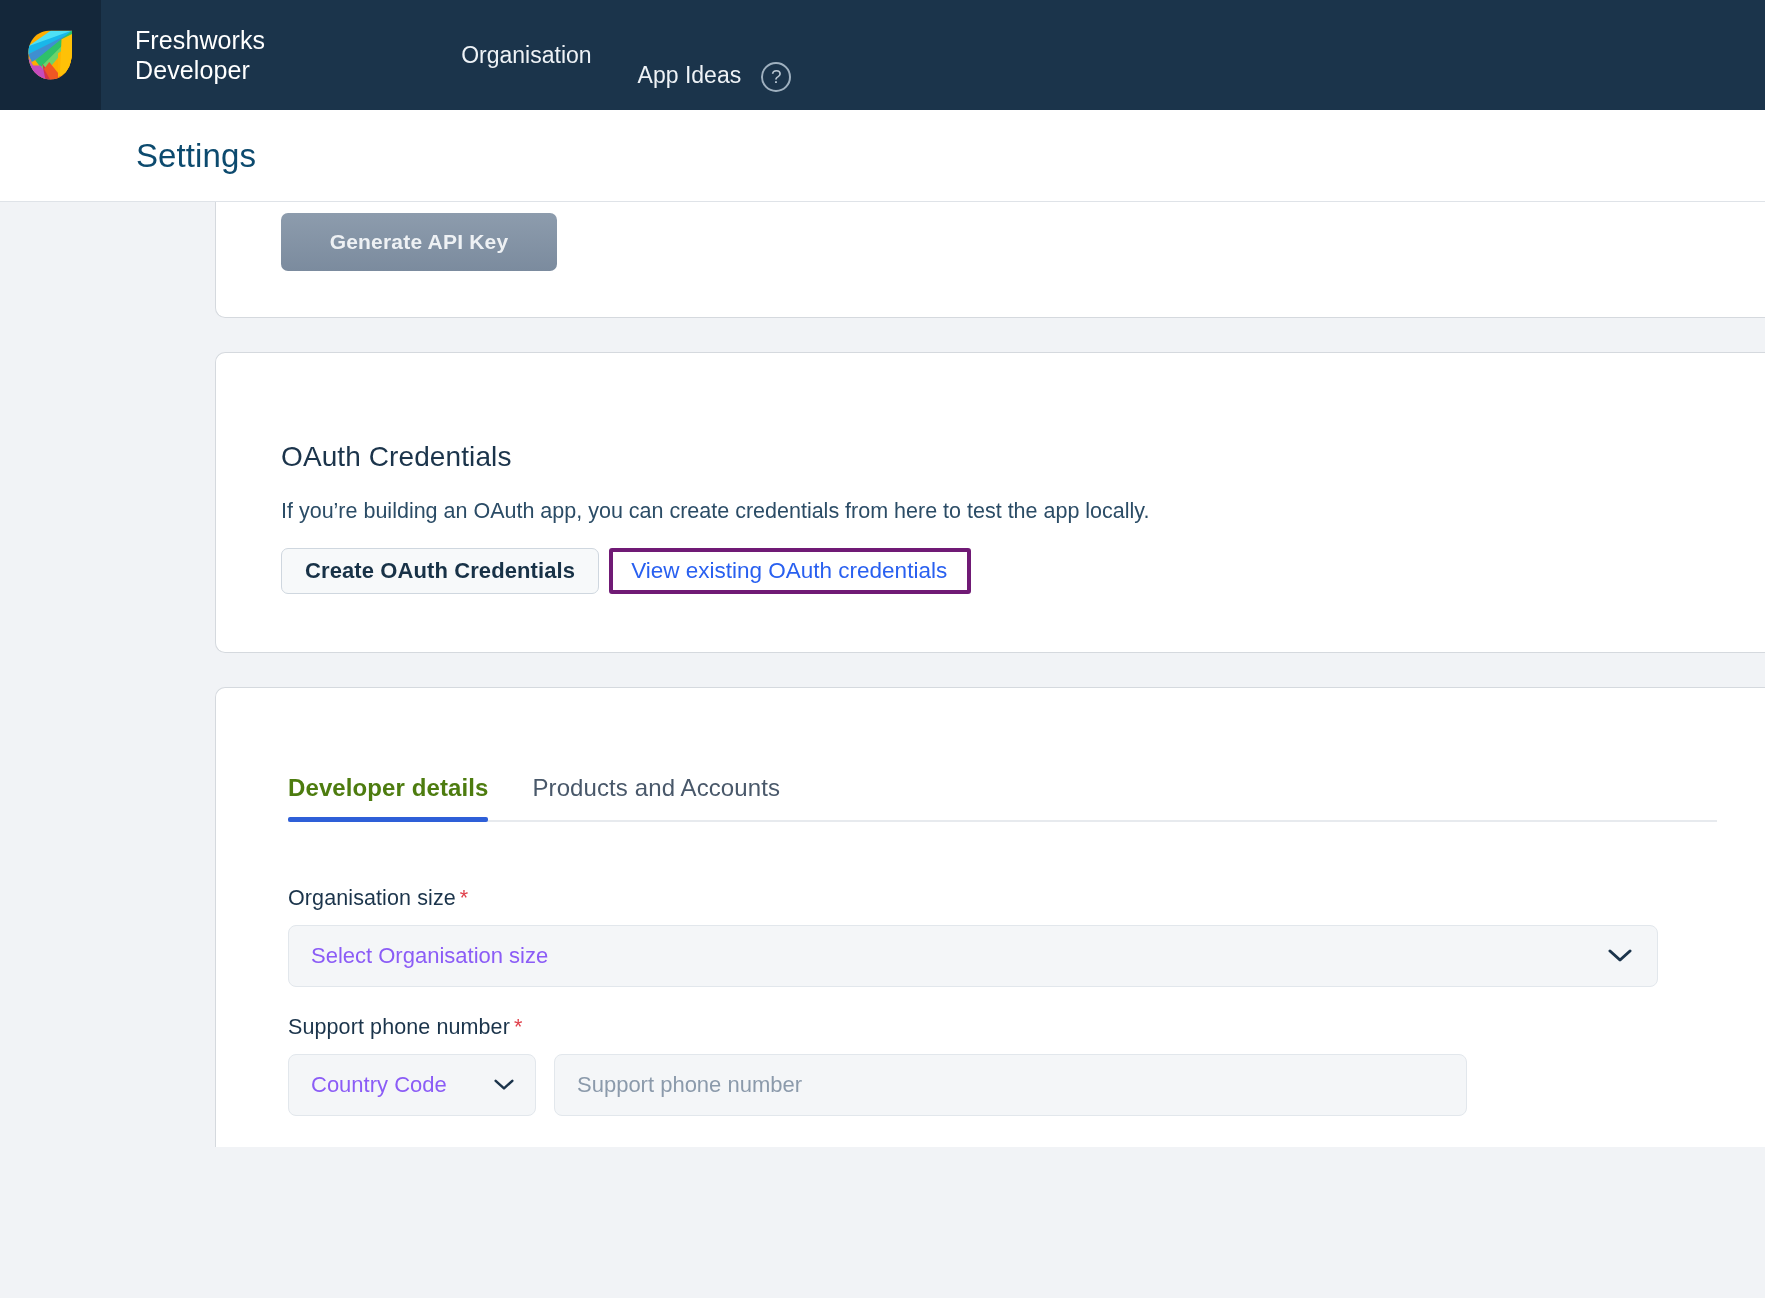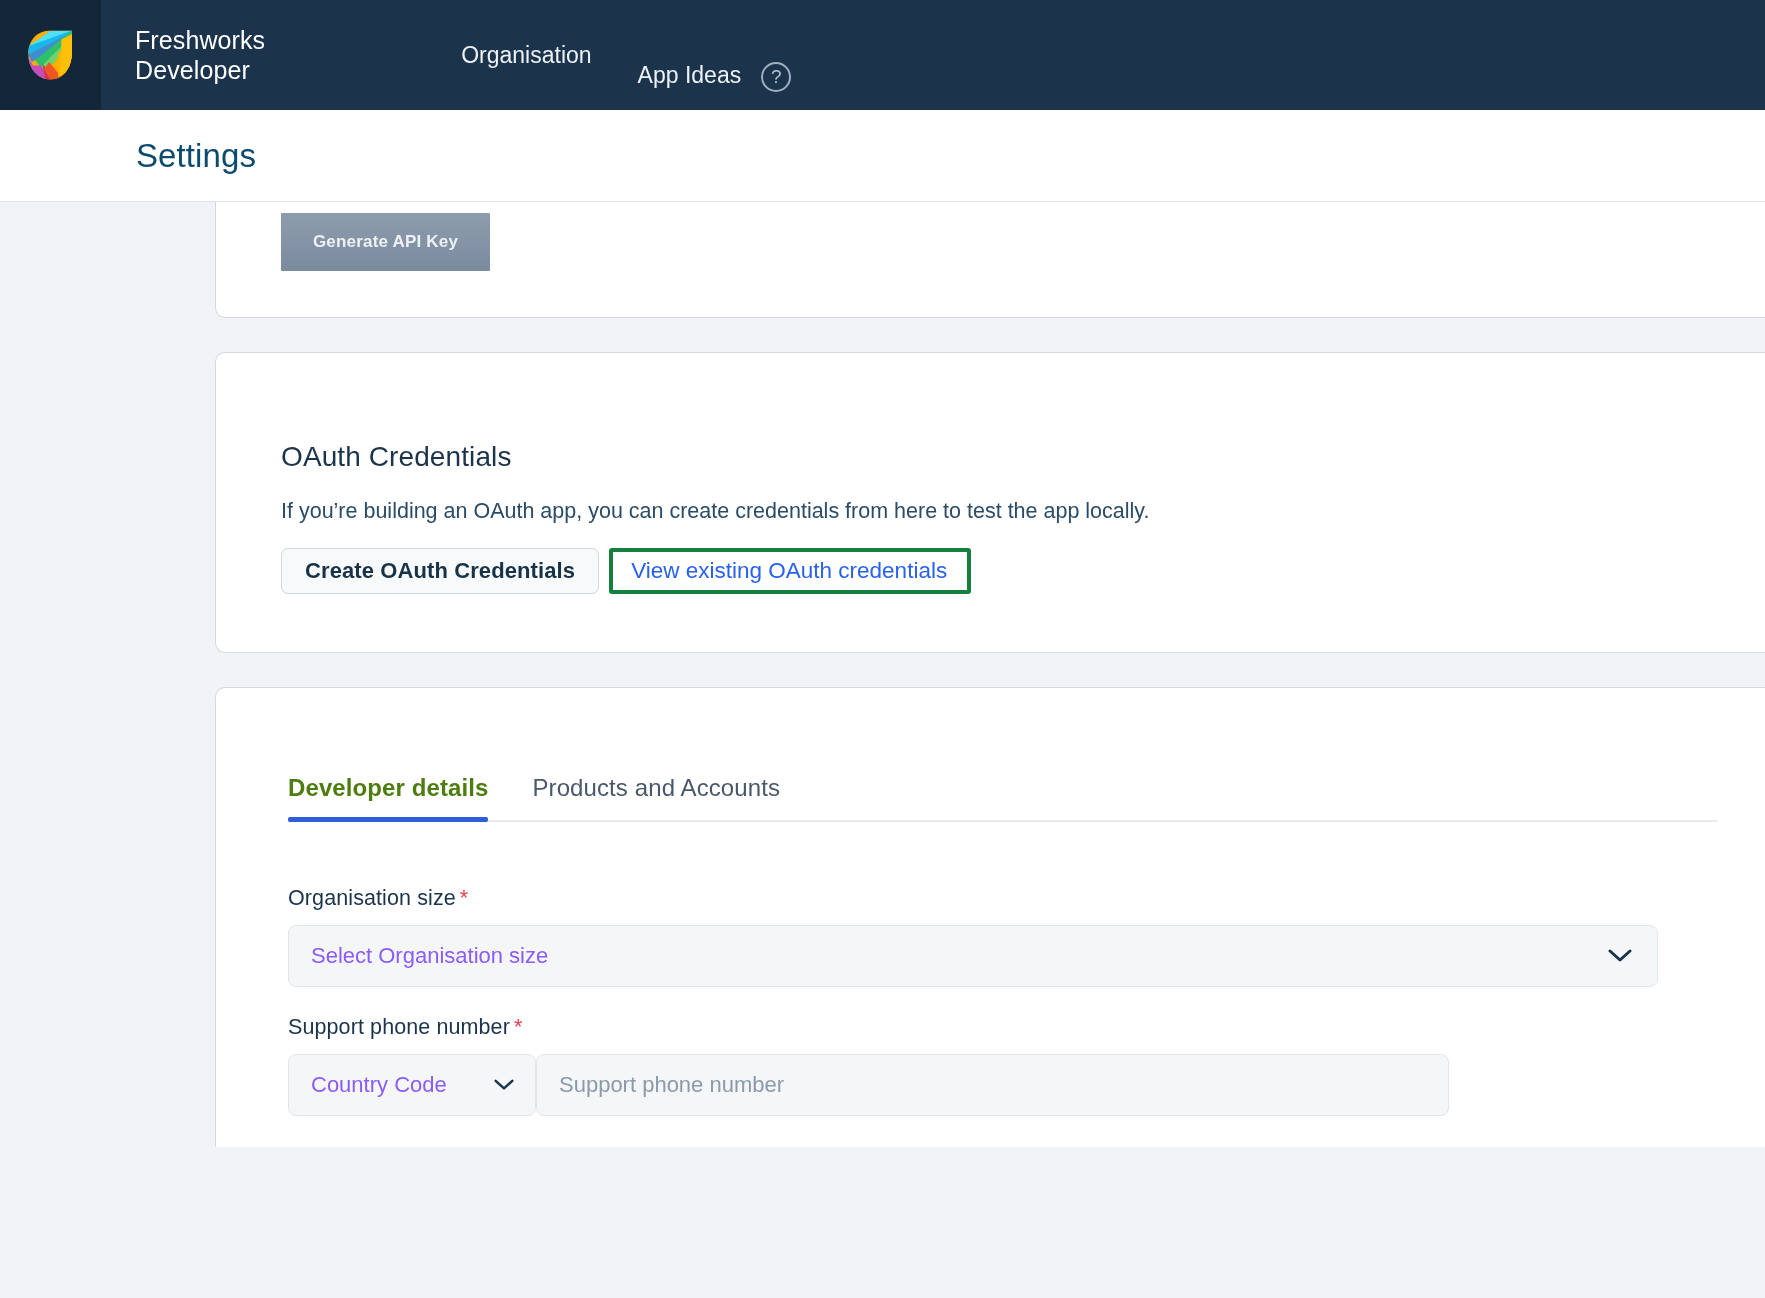--- a/index.html
+++ b/index.html
@@ -117,27 +117,27 @@
     height: 116px;
     border-top: none;
     border-radius: 0 0 0 10px;
     position: relative;
   }
 
   .btn-generate {
     position: absolute;
     left: 65px;
     top: 11px;
-    width: 209px;
+    width: 276px;
     height: 58px;
     border: none;
-    border-radius: 1px;
+    border-radius: 7px;
     background: linear-gradient(180deg, #8d9cad 0%, #7b8b9e 100%);
     color: #eef1f4;
-    font-size: 17px;
+    font-size: 21px;
     font-weight: 600;
     font-family: "Liberation Sans", sans-serif;
     cursor: not-allowed;
     letter-spacing: .2px;
   }
 
   .card-oauth {
     margin-top: 34px;
     padding: 88px 0 58px 0;
   }
@@ -174,21 +174,21 @@
     font-size: 22px;
     font-weight: 700;
     font-family: "Liberation Sans", sans-serif;
     padding: 0 23px;
     height: 46px;
     cursor: pointer;
     letter-spacing: .1px;
   }
 
   .link-highlight {
-    border: 4px solid #15803d;
+    border: 4px solid #701a75;
     border-radius: 3px;
     display: flex;
     align-items: center;
     padding: 0 20px 0 18px;
     background: #ffffff;
   }
   .link-oauth {
     color: #2960f0;
     font-size: 22.5px;
     text-decoration: none;
@@ -284,21 +284,21 @@
 
   .chev {
     position: absolute;
     right: 26px;
     top: 50%;
     transform: translateY(-50%);
     pointer-events: none;
     display: block;
   }
 
-  .phone-row { display: flex; }
+  .phone-row { display: flex; gap: 18px; }
 
   .country-wrap { position: relative; width: 248px; flex: 0 0 248px; }
   .country-wrap .control.select-like { padding-right: 50px; }
   .country-wrap .chev { right: 22px; }
 
   .phone-input-wrap { width: 913px; }
 </style>
 </head>
 <body>
 

